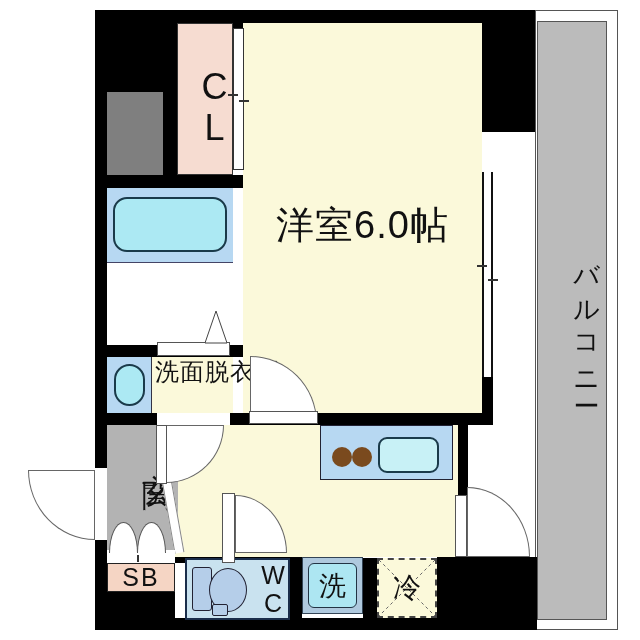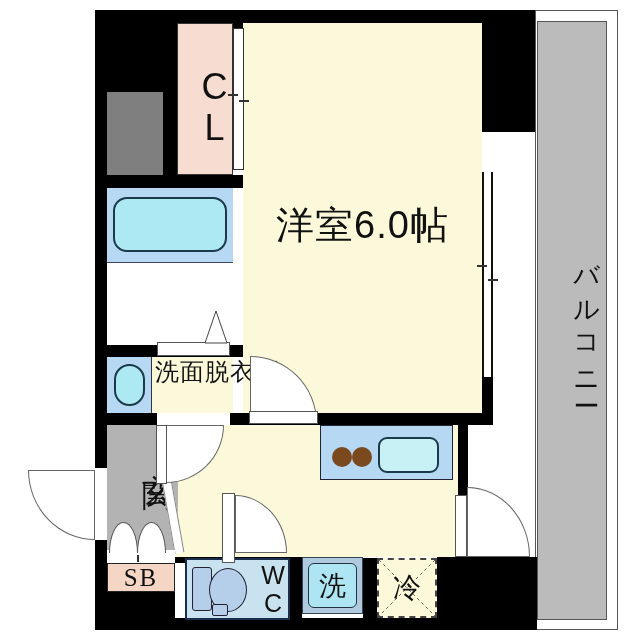--- a/index.html
+++ b/index.html
@@ -73,21 +73,21 @@
   </div>
   <div class="abs" style="left:161px;top:477px;width:10px;height:78px;background:#fff;border-left:1px solid #888;border-right:1px solid #888;
               transform:rotate(-10deg);transform-origin:top left;"></div>
   <div class="abs" style="left:107px;top:550px;width:68px;height:13px;background:#fff;"></div>
   <div class="abs" style="left:109px;top:522px;width:29px;height:31px;background:#fff;border:1px solid #555;border-bottom:none;
               border-radius:50% 50% 0 0 / 100% 100% 0 0;"></div>
   <div class="abs" style="left:137px;top:522px;width:29px;height:31px;background:#fff;border:1px solid #555;border-bottom:none;
               border-radius:50% 50% 0 0 / 100% 100% 0 0;"></div>
   <div class="tick" style="left:137px;top:555px;width:2px;height:7px;"></div>
 
-  <div class="abs center" style="left: 107px; top: 563px; width: 68px; height: 29px; border: 1px solid rgb(34, 34, 34); background-color: rgb(245, 213, 196); font-family: Liberation Serif, serif;">
+  <div class="abs center" style="left: 107px; top: 563px; width: 68px; height: 29px; border: 1px solid rgb(34, 34, 34); background-color: rgb(245, 213, 196);">
     <span class="lbl" style="font-size:25px;letter-spacing:2px;">SB</span>
   </div>
 
   <div class="abs" style="left: 185px; top: 558px; width: 105px; height: 62px; border: 2px solid rgb(26, 45, 74); background-color: rgb(201, 226, 239);">
     <div class="abs" style="left: 5px; top: 7px; width: 20px; height: 44px; border: 1px solid rgb(34, 34, 51); border-radius: 3px; background-color: rgb(181, 206, 233);"></div>
     <div class="abs" style="left: 22px; top: 8px; width: 38px; height: 44px; border: 1px solid rgb(34, 34, 51); border-radius: 50%; background-color: rgb(181, 206, 233);"></div>
     <div class="abs" style="left: 25px; top: 44px; width: 16px; height: 12px; border: 1px solid rgb(34, 34, 51); border-radius: 2px; background-color: rgb(181, 206, 233);"></div>
     <div class="abs lbl vtext" style="right:3px;top:1px;height:56px;font-size:25px;line-height:1.0;">WC</div>
   </div>
 

